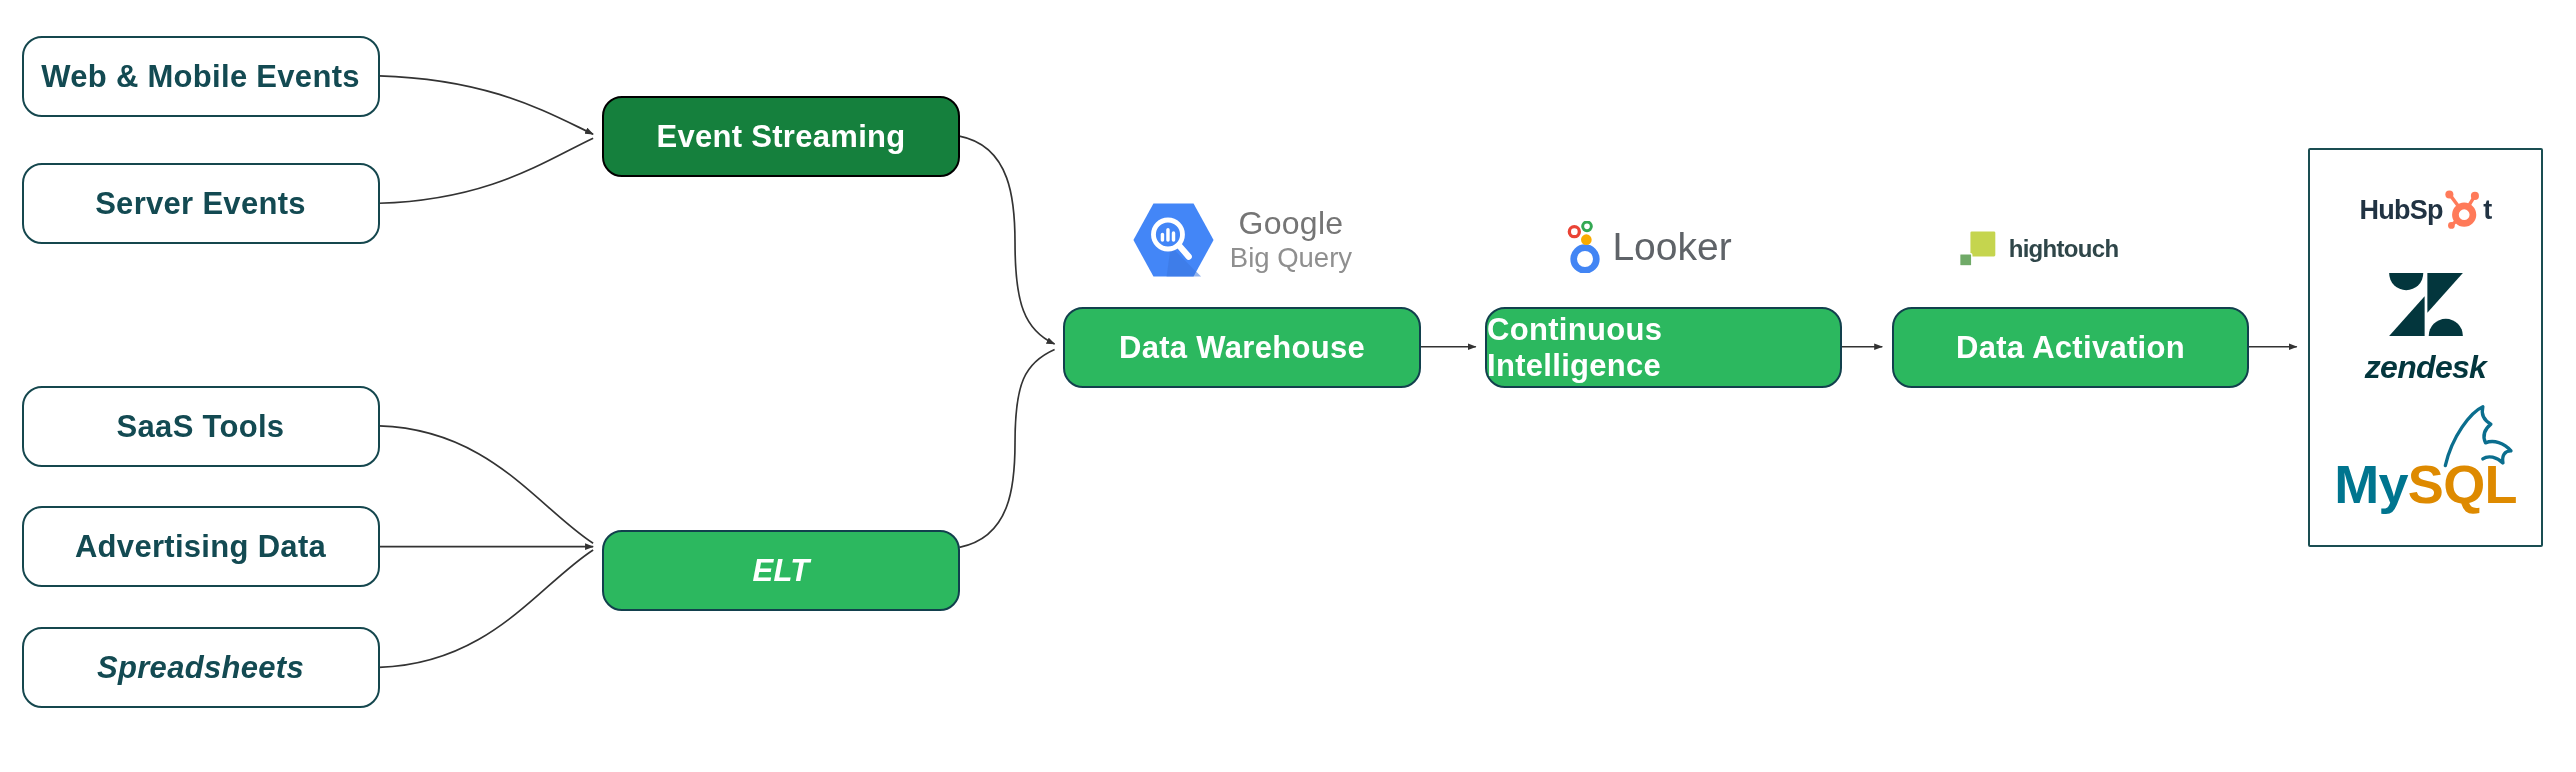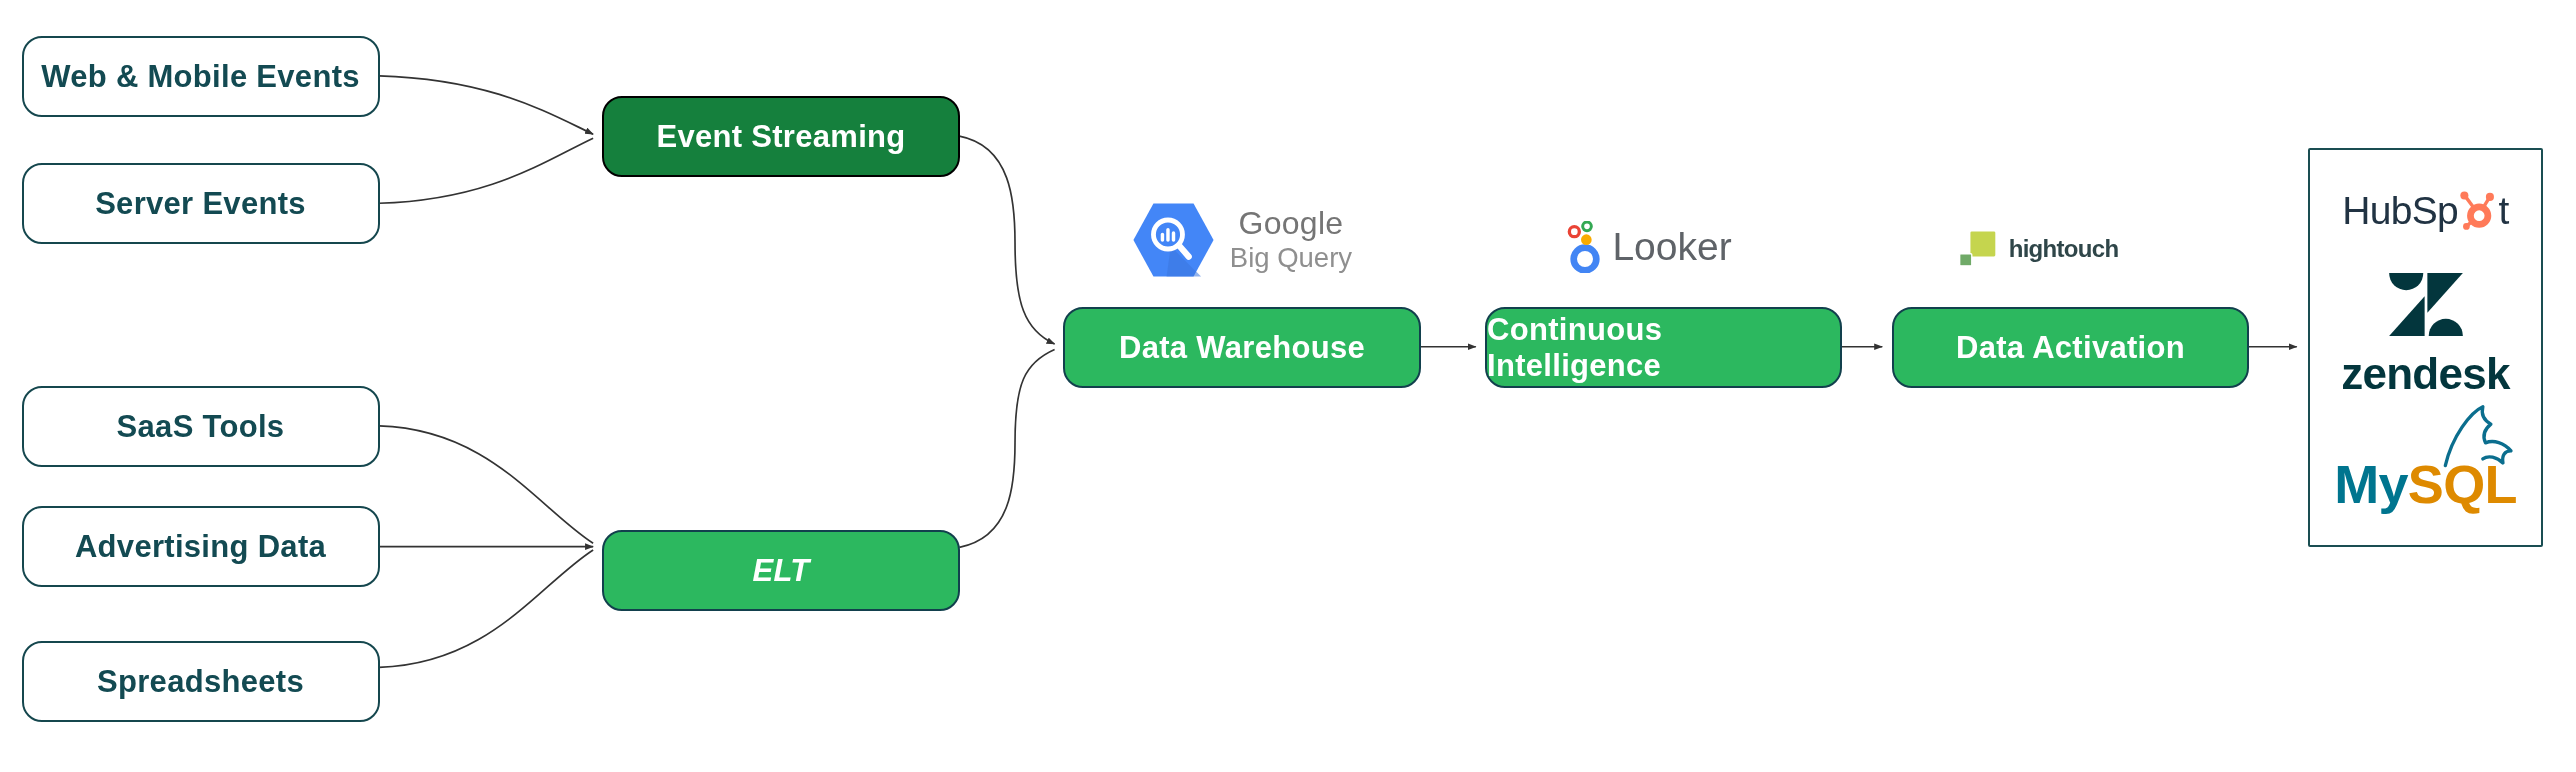--- a/index.html
+++ b/index.html
@@ -20,23 +20,23 @@
   .bq-text{display:flex;flex-direction:column;justify-content:center;line-height:1.05;align-items:center;}
   .bq-line1{font-size:32px;color:#757575;font-weight:500;letter-spacing:0.3px;}
   .bq-line2{font-size:27.5px;color:#8F8F8F;font-weight:400;margin-top:2.7px;}
   .looker-text{font-size:39px;color:#5F6368;font-weight:400;margin-left:9.4px;}
   .ht-text{font-size:24px;color:#2F4649;font-weight:700;letter-spacing:-0.7px;margin-left:10.7px;}
   .dest-panel{
     position:absolute;left:2308px;top:148px;width:235px;height:399px;
     box-sizing:border-box;border:2px solid #1A4E52;border-radius:2px;background:#ffffff;
   }
   .hubspot-row{position:absolute;left:0;right:0;top:39px;display:flex;align-items:center;justify-content:center;}
-  .hs-txt{font-size:39px;font-weight:400;color:#213343;letter-spacing:-0.7px;}
+  .hs-txt{font-size:27px;font-weight:700;color:#213343;letter-spacing:-0.7px;}
   .zendesk-block{position:absolute;left:0;right:0;top:119px;display:flex;flex-direction:column;align-items:center;}
-  .zd-txt{font-size:44px;font-weight:600;color:#03363D;letter-spacing:-0.7px;margin-top:9.4px;}
+  .zd-txt{font-size:32px;font-weight:600;color:#03363D;letter-spacing:-0.7px;margin-top:9.4px;font-style:italic;}
   .mysql-block{position:absolute;left:0;right:0;top:254px;height:107px;}
   .mysql-dolphin{position:absolute;right:19px;top:0;}
   .mysql-text{position:absolute;left:0;right:0;bottom:-4px;text-align:center;font-size:54px;font-weight:700;letter-spacing:-0.7px;}
   .my{color:#00758F;} .sql{color:#DE8A00;}
 </style>
 </head>
 <body>
 
 <div class="canvas">
 
@@ -65,21 +65,21 @@
   </div>
   <div class="box box-white" style="left:21.5px;top:163px;">
     <span>Server Events</span>
   </div>
   <div class="box box-white" style="left:21.5px;top:386px;">
     <span>SaaS Tools</span>
   </div>
   <div class="box box-white" style="left:21.5px;top:506px;">
     <span>Advertising Data</span>
   </div>
-  <div class="box box-white" style="left:21.5px;top:641px;">
+  <div class="box box-white" style="left:21.5px;top:627px;font-style:italic;">
     <span>Spreadsheets</span>
   </div>
 
   <div class="box box-gray" style="left:602px;top:96px;">
     <span>Event Streaming</span>
   </div>
   <div class="box box-green" style="left:602px;top:530px;font-style:italic;">
     <span>ELT</span>
   </div>
 

